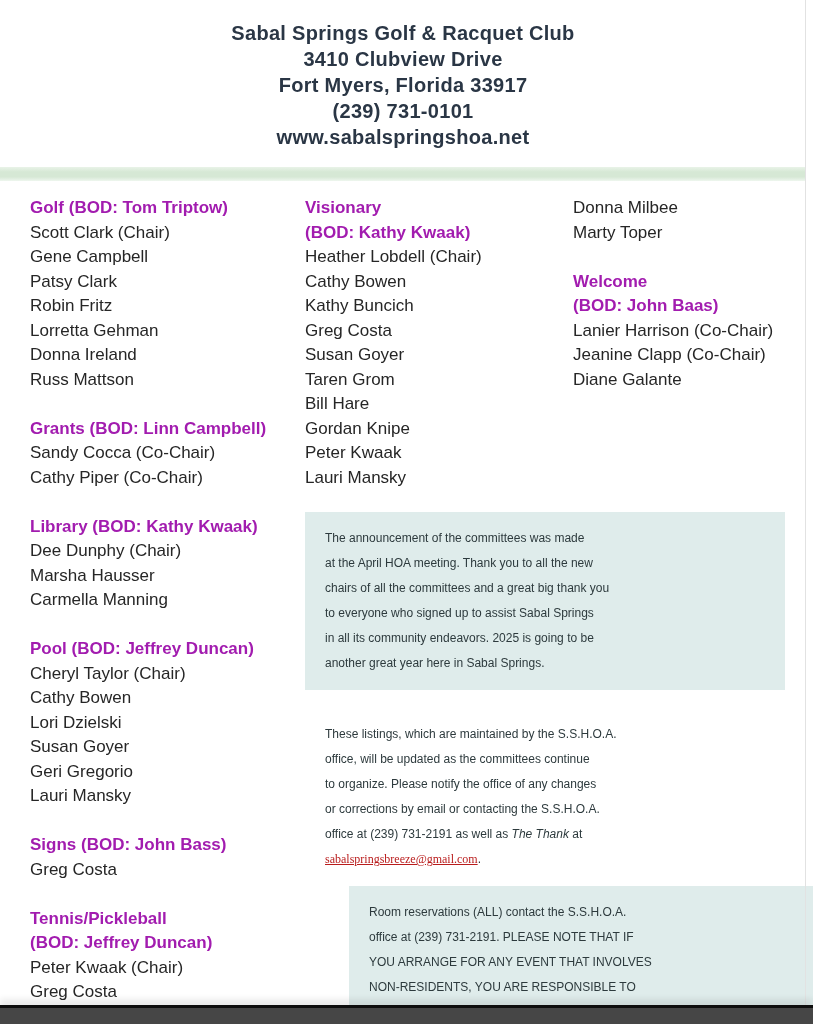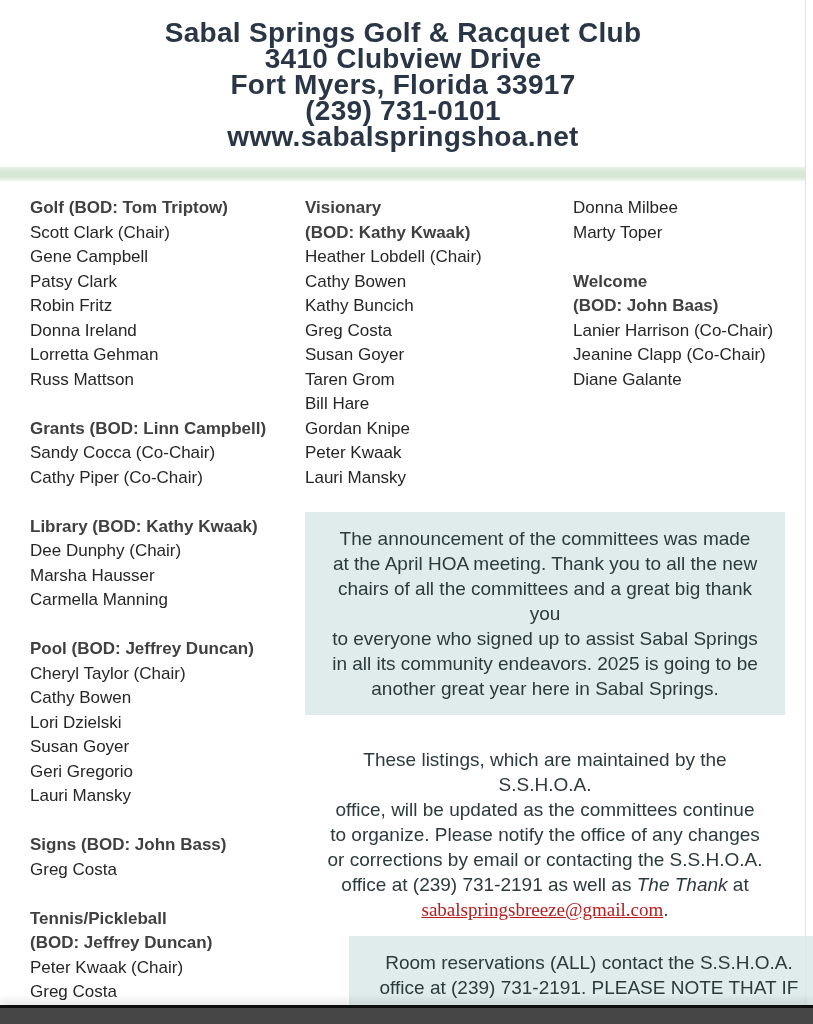--- a/index.html
+++ b/index.html
@@ -25,21 +25,21 @@
   }
   
   .header {
     position: absolute;
     top: 20px;
     left: 0;
     width: 806px;
     text-align: center;
     color: #2a3645;
     font-weight: bold;
-    font-size: 28px;
+    font-size: 20px;
     line-height: 26px;
     letter-spacing: 0.3px;
   }
   
   .green-band {
     position: absolute;
     top: 167px;
     left: 0;
     width: 806px;
     height: 14px;
@@ -56,31 +56,30 @@
     font-size: 17px;
     line-height: 24.5px;
   }
   .col1 { width: 275px; flex: 0 0 275px; }
   .right { flex: 1; }
   .right-cols { display: flex; }
   .col2 { width: 252px; flex: 0 0 252px; }
   .col3 { flex: 1; margin-left: 16px; }
   .group { margin-bottom: 24.5px; }
   .group:last-child { margin-bottom: 0; }
-  .group-title { font-weight: bold; color: #404040; }
+  .group-title { font-weight: bold; color: #a21caf; }
   .member { color: #262626; }
   
   .note {
     white-space: pre-line;
     color: #2d3a3d;
-    font-size: 19px;
+    font-size: 12px;
     line-height: 25px;
     width: 480px;
     box-sizing: border-box;
-    text-align: center;
   }
   .note.teal {
     background: #dfeceb;
     padding: 14px 20px;
   }
   .note.plain {
     padding: 0 20px;
   }
   .note-announcement { margin-top: 22px; }
   .note-listings { margin-top: 32px; }
@@ -120,22 +119,22 @@
   <div class="green-band"></div>
 
   <div class="content">
     <div class="col1">
         <div class="group">
           <div class="group-title">Golf (BOD: Tom Triptow)</div>
           <div class="member">Scott Clark (Chair)</div>
           <div class="member">Gene Campbell</div>
           <div class="member">Patsy Clark</div>
           <div class="member">Robin Fritz</div>
+          <div class="member">Lorretta Gehman</div>
           <div class="member">Donna Ireland</div>
-          <div class="member">Lorretta Gehman</div>
           <div class="member">Russ Mattson</div>
         </div>
         <div class="group">
           <div class="group-title">Grants (BOD: Linn Campbell)</div>
           <div class="member">Sandy Cocca (Co-Chair)</div>
           <div class="member">Cathy Piper (Co-Chair)</div>
         </div>
         <div class="group">
           <div class="group-title">Library (BOD: Kathy Kwaak)</div>
           <div class="member">Dee Dunphy (Chair)</div>

